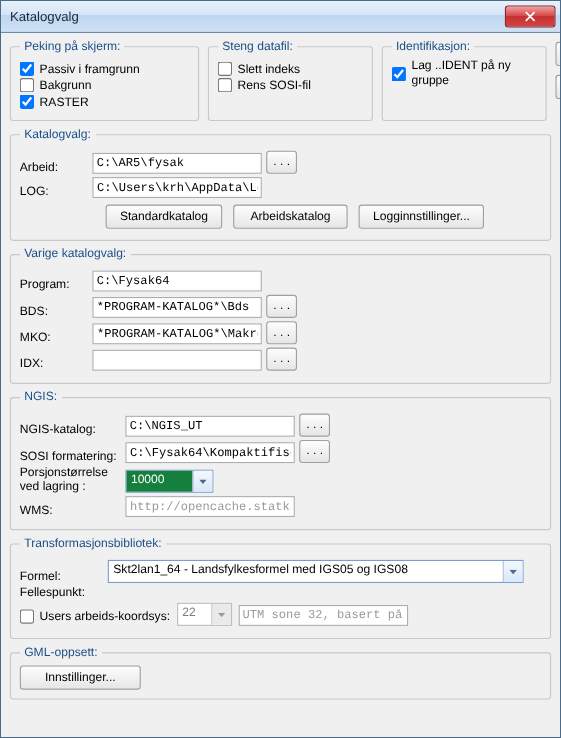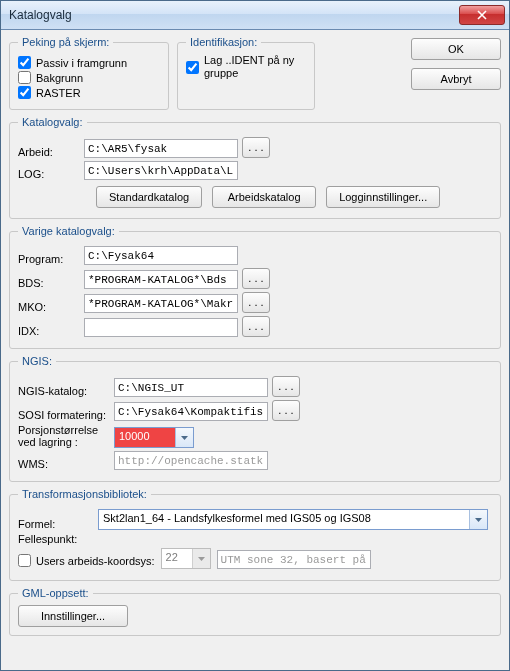--- a/index.html
+++ b/index.html
@@ -3,21 +3,21 @@
 <meta charset="utf-8">
 <style>
 html,body{margin:0;padding:0}
 body{font-family:"Segoe UI",Tahoma,sans-serif;font-size:11px;background:#fff;width:510px;height:671px;overflow:hidden}
 .window{width:510px;height:671px;border:1px solid #4a6a8a;box-sizing:border-box;display:flex;flex-direction:column}
 .titlebar{height:28px;background:linear-gradient(to bottom,#e8f1fb 0%,#d4e4f7 45%,#bfd6ef 46%,#cfe0f4 100%);display:flex;align-items:center;padding:0 0 0 8px;border-bottom:1px solid #6a8ab0}
 .titlebar-text{flex:1;color:#1a2b3c;font-size:12px}
 .close-btn{width:44px;height:18px;margin-right:4px;background:linear-gradient(to bottom,#f1a0a0 0%,#d94b4b 45%,#c62e2e 46%,#d14545 100%);border:1px solid #8a2a2a;border-radius:3px;display:flex;align-items:center;justify-content:center;cursor:pointer}
 .close-btn svg{width:10px;height:10px}
 .client{flex:1;background:#f0f0f0;padding:6px 8px 8px 8px;overflow:hidden;position:relative;box-sizing:border-box}
-fieldset{border:1px solid #c8c8c8;border-radius:3px;margin:0 0 6px 0;padding:6px 12px 8px 8px;background:#f0f0f0}
+fieldset{border:1px solid #c8c8c8;border-radius:3px;margin:0 0 6px 0;padding:6px 24px 8px 8px;background:#f0f0f0}
 legend{color:#1b4f8a;font-size:11px;padding:0 4px}
 .row{display:flex;align-items:flex-end;margin:3px 0}
 .row .lbl{width:95px;color:#000}
 .row .lbl.narrow{width:66px}
 .row .lbl.med{width:80px}
 input[type=text],select{height:19px;font-family:Liberation Mono, monospace;font-size:11px;padding:1px 3px;border:1px solid #abadb3;background:#fff;box-sizing:border-box}
 input[type=text]{flex:0 0 auto}
 .tx{flex:1;min-width:0}
 input[readonly].ghost,.ghost{color:#9a9a9a;background:#fff}
 .btn{height:22px;min-width:86px;font-family:inherit;font-size:11px;background:linear-gradient(to bottom,#fdfdfd,#e6e6e6);border:1px solid #9f9f9f;border-radius:3px;padding:0 12px;cursor:pointer}
@@ -28,21 +28,21 @@
 .toprow fieldset{margin:0}
 .fs-peking{flex:0 0 138px}
 .fs-steng{flex:0 0 116px}
 .fs-ident{flex:0 0 116px}
 .topbtns{flex:1;display:flex;flex-direction:column;gap:8px;padding-top:2px;align-items:stretch}
 .topbtns .btn{width:90px;align-self:flex-end}
 .btnrow{display:flex;gap:10px;margin:6px 0 2px 78px}
 .btnrow .btn{min-width:104px}
 .combo{height:21px;border:1px solid #7a9ccf;background:#fff;display:flex;align-items:stretch;box-sizing:border-box;min-width:0}
 .combo .cval{flex:1;padding:2px 4px;font-size:11px}
-.combo .cval.sel{background:#ef4444;color:#fff}
+.combo .cval.sel{background:#15803d;color:#fff}
 .combo .cbtn{width:17px;background:linear-gradient(to bottom,#f4f8fc,#d9e7f8);border-left:1px solid #a8c0e0;display:flex;align-items:center;justify-content:center;cursor:pointer}
 .combo .cbtn svg{width:7px;height:4px}
 .combo.wide{flex:1}
 .combo.small{width:80px}
 .combo.tiny{width:50px}
 .combo.dis{border-color:#bdbdbd}
 .combo.dis .cval{color:#7d7d7d}
 .combo.dis .cbtn{background:#eaeaea;border-left-color:#cfcfcf}
 .fs-ngis .row .lbl{width:96px}
 .fs-trans .row .lbl{width:80px}
@@ -75,20 +75,31 @@
     <label class="ck">
             <input type="checkbox" style="">
             <span>Bakgrunn</span>
           </label>
     <label class="ck">
             <input type="checkbox" checked="" style="">
             <span>RASTER</span>
           </label>
    </fieldset>
 
+   <fieldset class="fs-steng">
+    <legend>Steng datafil:</legend>
+    <label class="ck">
+            <input type="checkbox" style="">
+            <span>Slett indeks</span>
+          </label>
+    <label class="ck">
+            <input type="checkbox" style="">
+            <span>Rens SOSI-fil</span>
+          </label>
+   </fieldset>
 
    <fieldset class="fs-ident">
     <legend>Identifikasjon:</legend>
     <label class="identck">
             <input type="checkbox" checked="" style="">
             <span>Lag ..IDENT på ny gruppe</span>
           </label>
    </fieldset>
 
    <div class="topbtns">

